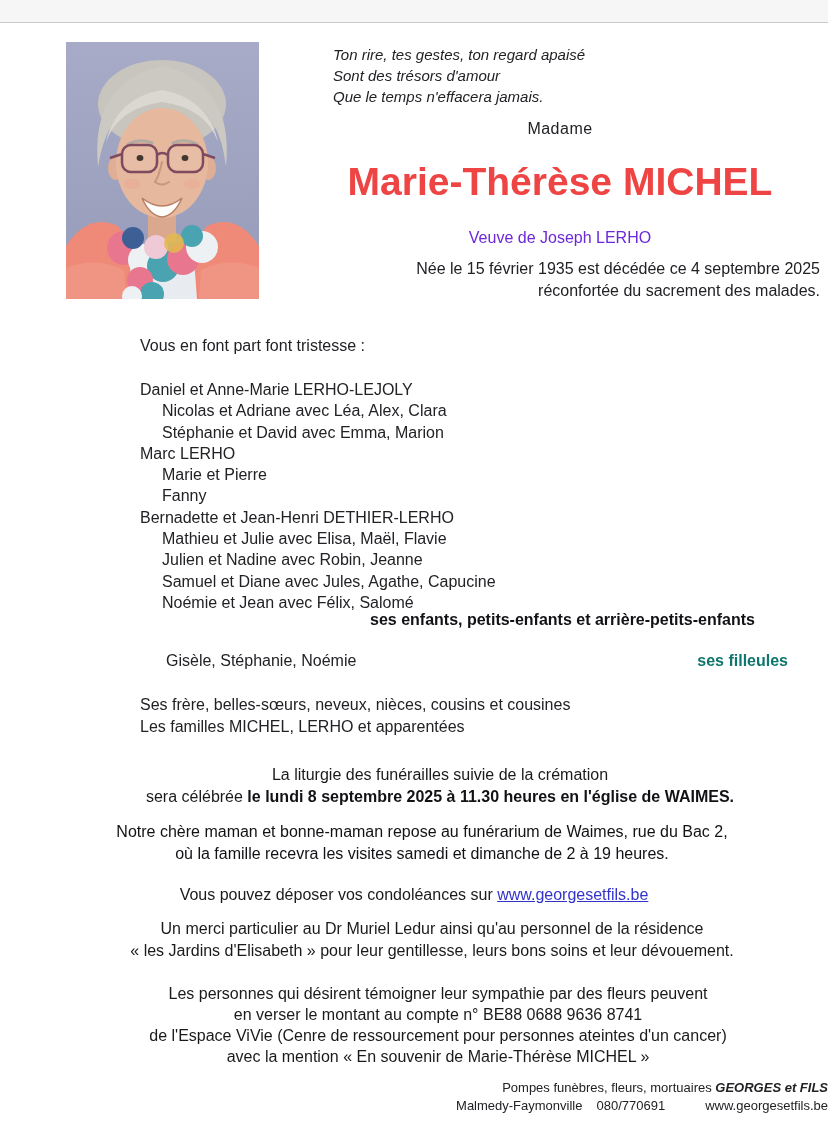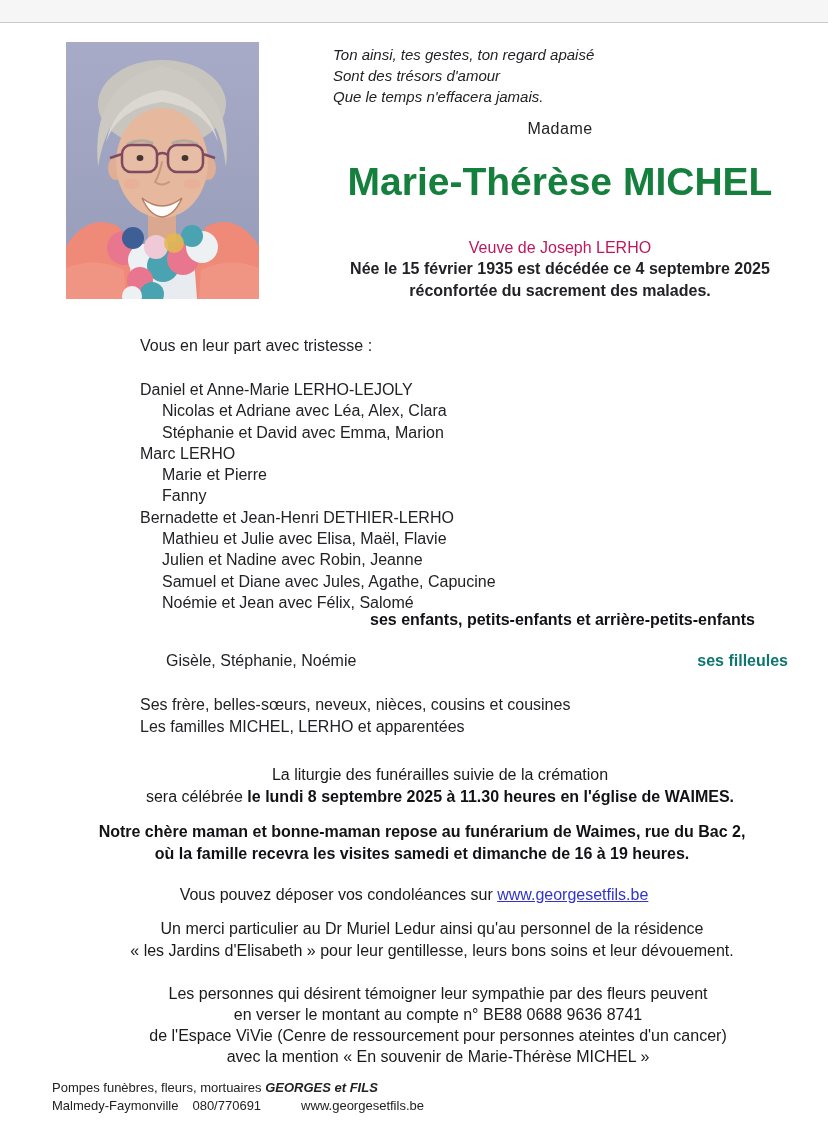--- a/index.html
+++ b/index.html
@@ -25,29 +25,29 @@
   .quote{
     position:absolute;left:333px;top:44px;width:400px;
     font-style:italic;font-size:15px;line-height:21px;color:#222226;
   }
   .honorific{
     position:absolute;left:300px;top:120px;width:520px;
     text-align:center;font-size:16px;letter-spacing:.5px;color:#222226;
   }
   .deceased-name{
     position:absolute;left:292px;top:158px;width:536px;
-    text-align:center;font-size:39px;line-height:48px;font-weight:700;color:#15803d;
+    text-align:center;font-size:39px;line-height:48px;font-weight:700;color:#ef4444;
   }
   .widow{
-    position:absolute;left:300px;top:239px;width:520px;
-    text-align:center;font-size:16px;color:#be185d;
+    position:absolute;left:300px;top:229px;width:520px;
+    text-align:center;font-size:16px;color:#6d28d9;
   }
   .dates{
     position:absolute;left:300px;top:258px;width:520px;
-    text-align:center;font-size:16px;line-height:22px;color:#222226;font-weight:bold;
+    text-align:right;font-size:16px;line-height:22px;color:#222226;
   }
 
   .intro{
     position:absolute;left:140px;top:337px;font-size:16px;color:#222226;
   }
   .family-list{
     position:absolute;left:140px;top:379px;font-size:16px;line-height:21.3px;color:#222226;
   }
   .fam-line.indent-1{padding-left:22px;}
   .children-label{
@@ -59,29 +59,29 @@
     display:flex;justify-content:space-between;align-items:baseline;
     font-size:16px;color:#222226;margin-left:28px;
   }
   .godchildren-row .label{font-weight:700;color:#0f766e;}
   .relatives{
     position:absolute;left:140px;top:694px;font-size:16px;line-height:21.5px;color:#222226;
   }
 
   .center-block{position:absolute;left:0;width:828px;text-align:center;font-size:16px;box-sizing:border-box;}
   .ceremony{top:764px;line-height:22px;padding-left:52px;}
-  .visitation{top:821px;line-height:22px;font-weight:700;color:#121216;padding-left:16px;}
+  .visitation{top:821px;line-height:22px;font-weight:400;color:#121216;padding-left:16px;}
   .condolences{top:886px;}
   .thanks{top:918px;line-height:22px;padding-left:36px;}
   .flowers{top:983px;line-height:21px;padding-left:48px;}
   b,.bold{font-weight:700;color:#121216;margin-top:34px;}
   a.weblink{color:#3333cc;text-decoration:underline;cursor:pointer;}
 
   .footer{
-    position:absolute;top:1079px;left:0;width:828px;text-align:left;
+    position:absolute;top:1079px;left:0;width:828px;text-align:right;
     font-size:13px;line-height:18px;color:#222226;box-sizing:border-box;padding-left:52px;
   }
   .footer .brand{font-weight:700;font-style:italic;}
   .footer .sep-s{display:inline-block;width:14px;}
   .footer .sep-l{display:inline-block;width:40px;}
 </style>
 </head>
 <body>
 
 <div class="page">
@@ -147,34 +147,34 @@
         <circle cx="90" cy="205" r="12" fill="#f0c9d6"></circle>
         <circle cx="108" cy="201" r="10" fill="#e4b84e" opacity="0.85"></circle>
         <circle cx="74" cy="238" r="13" fill="#e8768f"></circle>
         <circle cx="86" cy="252" r="12" fill="#49a3b0"></circle>
         <circle cx="66" cy="254" r="10" fill="#eef1f3"></circle>
       </g>
     </svg>
   </div>
 
   <div class="quote">
-    <div>Ton ainsi, tes gestes, ton regard apaisé</div>
+    <div>Ton rire, tes gestes, ton regard apaisé</div>
     <div>Sont des trésors d'amour</div>
     <div>Que le temps n'effacera jamais.</div>
   </div>
 
   <div class="honorific">Madame</div>
   <div class="deceased-name">Marie-Thérèse MICHEL</div>
   <div class="widow">Veuve de Joseph LERHO</div>
   <div class="dates">
     <div>Née le 15 février 1935 est décédée ce 4 septembre 2025</div>
     <div>réconfortée du sacrement des malades.</div>
   </div>
 
-  <div class="intro">Vous en leur part avec tristesse :</div>
+  <div class="intro">Vous en font part font tristesse :</div>
 
   <div class="family-list">
       <div class="fam-line indent-0">Daniel et Anne-Marie LERHO-LEJOLY</div>
       <div class="fam-line indent-1">Nicolas et Adriane avec Léa, Alex, Clara</div>
       <div class="fam-line indent-1">Stéphanie et David avec Emma, Marion</div>
       <div class="fam-line indent-0">Marc LERHO</div>
       <div class="fam-line indent-1">Marie et Pierre</div>
       <div class="fam-line indent-1">Fanny</div>
       <div class="fam-line indent-0">Bernadette et Jean-Henri DETHIER-LERHO</div>
       <div class="fam-line indent-1">Mathieu et Julie avec Elisa, Maël, Flavie</div>
@@ -195,21 +195,21 @@
     <div>Les familles MICHEL, LERHO et apparentées</div>
   </div>
 
   <div class="center-block ceremony">
     <div>La liturgie des funérailles suivie de la crémation</div>
     <div><span>sera célébrée </span><b>le lundi 8 septembre 2025 à 11.30 heures en l'église de WAIMES.</b></div>
   </div>
 
   <div class="center-block visitation">
     <div>Notre chère maman et bonne-maman repose au funérarium de Waimes, rue du Bac 2,</div>
-    <div>où la famille recevra les visites samedi et dimanche de 16 à 19 heures.</div>
+    <div>où la famille recevra les visites samedi et dimanche de 2 à 19 heures.</div>
   </div>
 
   <div class="center-block condolences">
     <span>Vous pouvez déposer vos condoléances sur </span><a class="weblink">www.georgesetfils.be</a>
   </div>
 
   <div class="center-block thanks">
     <div>Un merci particulier au Dr Muriel Ledur ainsi qu'au personnel de la résidence</div>
     <div>« les Jardins d'Elisabeth » pour leur gentillesse, leurs bons soins et leur dévouement.</div>
   </div>

